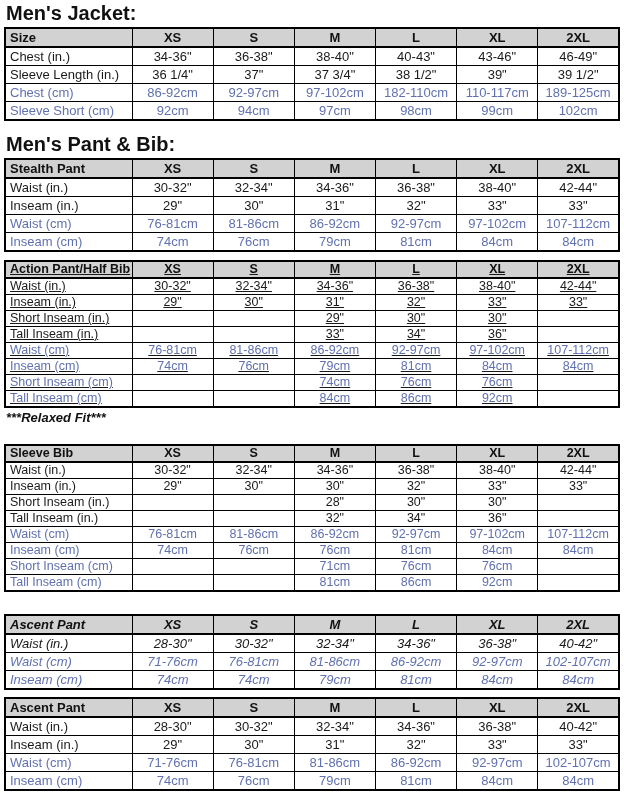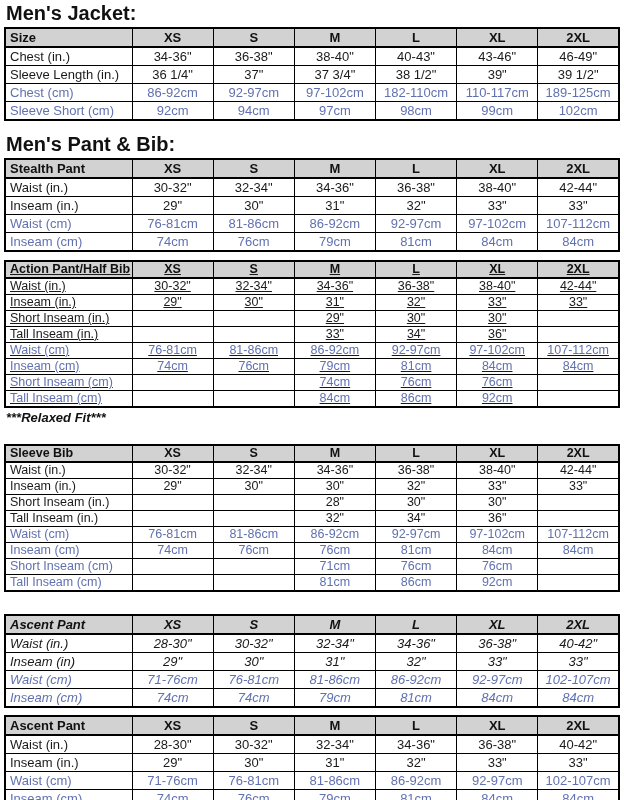--- a/index.html
+++ b/index.html
@@ -408,29 +408,20 @@
         <tbody>
           <tr class="in-row">
             <td class="label-cell">Waist (in.)</td>
             <td>28-30"</td>
             <td>30-32"</td>
             <td>32-34"</td>
             <td>34-36"</td>
             <td>36-38"</td>
             <td>40-42"</td>
           </tr>
-          <tr class="in-row">
-            <td class="label-cell">Inseam (in)</td>
-            <td>29"</td>
-            <td>30"</td>
-            <td>31"</td>
-            <td>32"</td>
-            <td>33"</td>
-            <td>33"</td>
-          </tr>
           <tr class="cm-row">
             <td class="label-cell">Waist (cm)</td>
             <td>71-76cm</td>
             <td>76-81cm</td>
             <td>81-86cm</td>
             <td>86-92cm</td>
             <td>92-97cm</td>
             <td>102-107cm</td>
           </tr>
           <tr class="cm-row">

